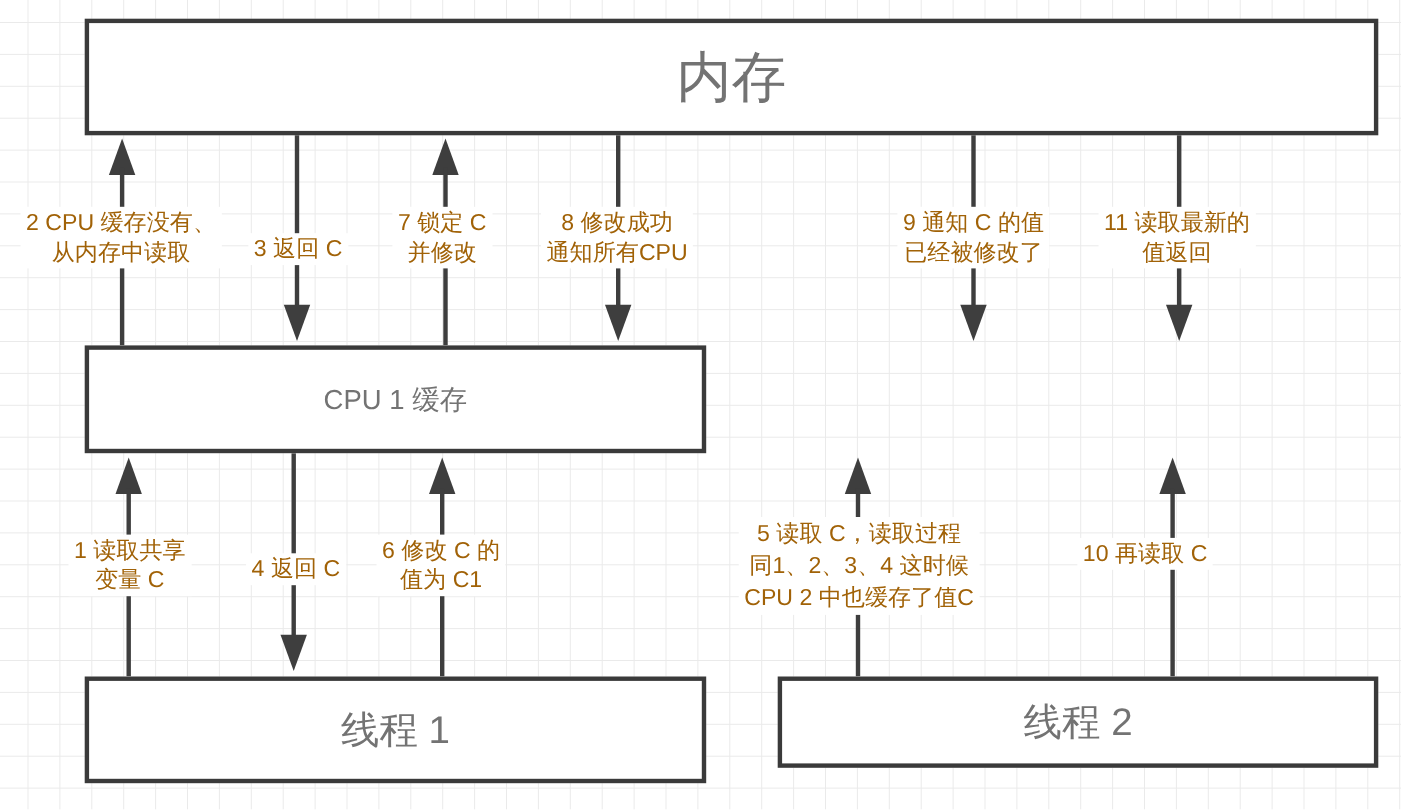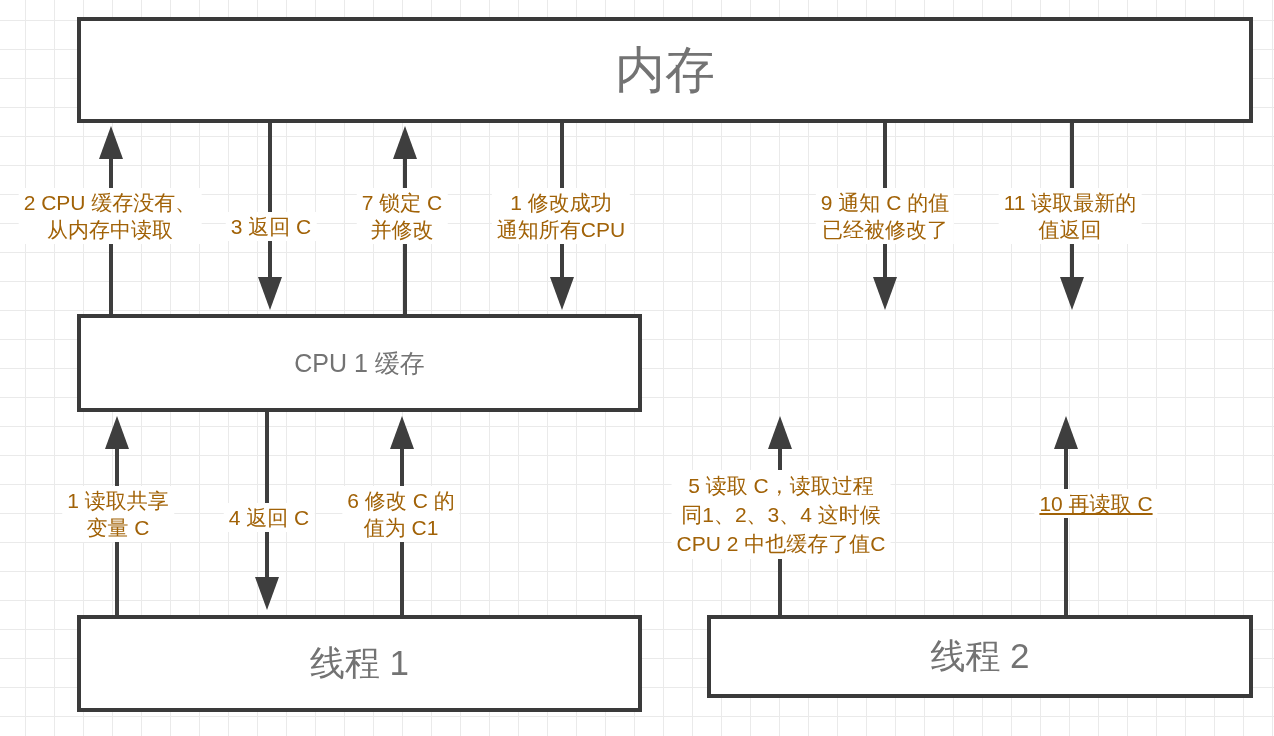--- a/index.html
+++ b/index.html
@@ -134,21 +134,21 @@
     <span>从内存中读取</span>
   </div>
   <div class="alabel" style="left:271px; top:212px;">
     <span>3 返回 C</span>
   </div>
   <div class="alabel" style="left:402px; top:188px;">
     <span>7 锁定 C</span>
     <span>并修改</span>
   </div>
   <div class="alabel" style="left:561px; top:188px;">
-    <span>1 修改成功</span>
+    <span>8 修改成功</span>
     <span>通知所有CPU</span>
   </div>
   <div class="alabel" style="left:885px; top:188px;">
     <span>9 通知 C 的值</span>
     <span>已经被修改了</span>
   </div>
   <div class="alabel" style="left:1070px; top:188px;">
     <span>11 读取最新的</span>
     <span>值返回</span>
   </div>
@@ -162,17 +162,17 @@
   </div>
   <div class="alabel" style="left:401px; top:486px;">
     <span>6 修改 C 的</span>
     <span>值为 C1</span>
   </div>
   <div class="alabel lh29" style="left:781px; top:470px;">
     <span>5 读取 C，读取过程</span>
     <span>同1、2、3、4 这时候</span>
     <span>CPU 2 中也缓存了值C</span>
   </div>
-  <div class="alabel" style="left:1096px; top:489px;text-decoration:underline;">
+  <div class="alabel" style="left:1041px; top:489px;">
     <span>10 再读取 C</span>
   </div>
 
 </div>
 
 </body></html>

